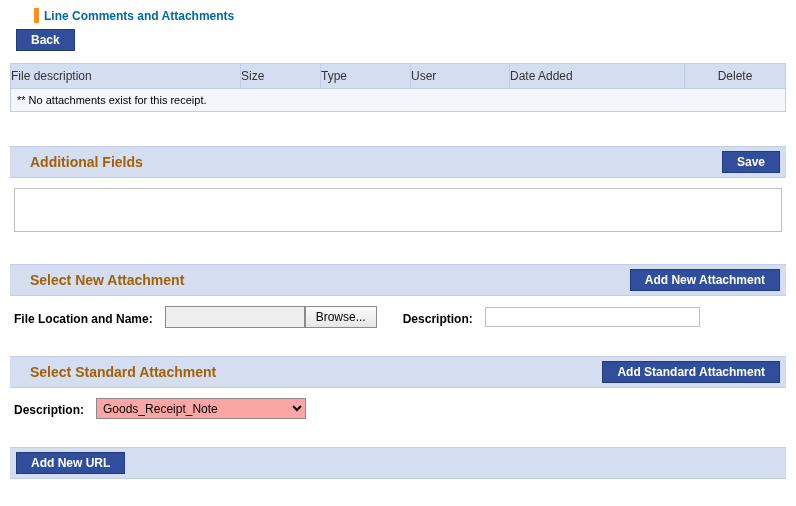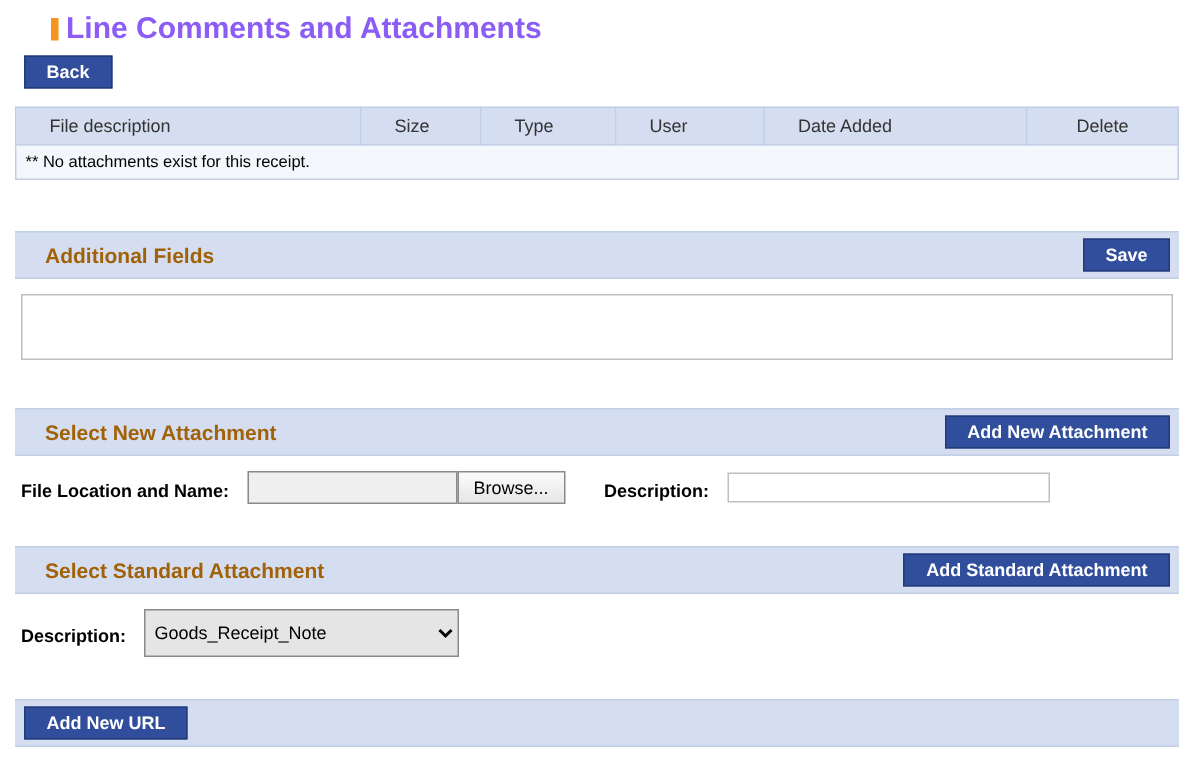--- a/index.html
+++ b/index.html
@@ -5,23 +5,23 @@
   * { box-sizing: border-box; margin: 0; padding: 0; }
   body {
     font-family: Arial, Helvetica, sans-serif;
     font-size: 12px;
     color: #000;
     background: #fff;
     width: 796px;
     padding: 8px 10px;
   }
   .page-title {
-    font-size: 20px;
-    font-weight: bold;
-    color: #8b5cf6;
+    font-size: 12px;
+    font-weight: bold;
+    color: #0369a1;
     margin-bottom: 6px;
     display: flex;
     align-items: center;
     padding-left: 24px;
   }
   .orange-bar {
     display: inline-block;
     width: 5px;
     height: 15px;
     background: #f7941d;
@@ -49,21 +49,21 @@
     border-collapse: collapse;
     border: 1px solid #c2cde6;
     margin-bottom: 4px;
   }
   table.att-table th {
     background: #d5ddf0;
     color: #333;
     font-weight: normal;
     text-align: left;
     font-size: 12px;
-    padding: 5px 22px;
+    padding: 5px 0;
     border: 1px solid #c2cde6;
   }
   table.att-table th.center { text-align: center; }
   table.att-table td {
     background: #f3f6fb;
     padding: 5px 6px;
     border: 1px solid #c2cde6;
     color: #000;
     font-size: 11px;
   }
@@ -145,24 +145,24 @@
     padding: 0 10px;
     cursor: pointer;
   }
   .inline-group {
     display: flex;
     align-items: center;
     gap: 0;
   }
   .select {
     border: 1px solid #8a8a8a;
-    background: #e5e5e5;
-    font-family: inherit;
-    font-size: 12px;
-    height: 32px;
+    background: #fca5a5;
+    font-family: inherit;
+    font-size: 12px;
+    height: 21px;
     padding: 0 2px;
     width: 210px;
   }
   .row-multi {
     display: flex;
     align-items: center;
     gap: 6px;
   }
 </style>
 </head>

